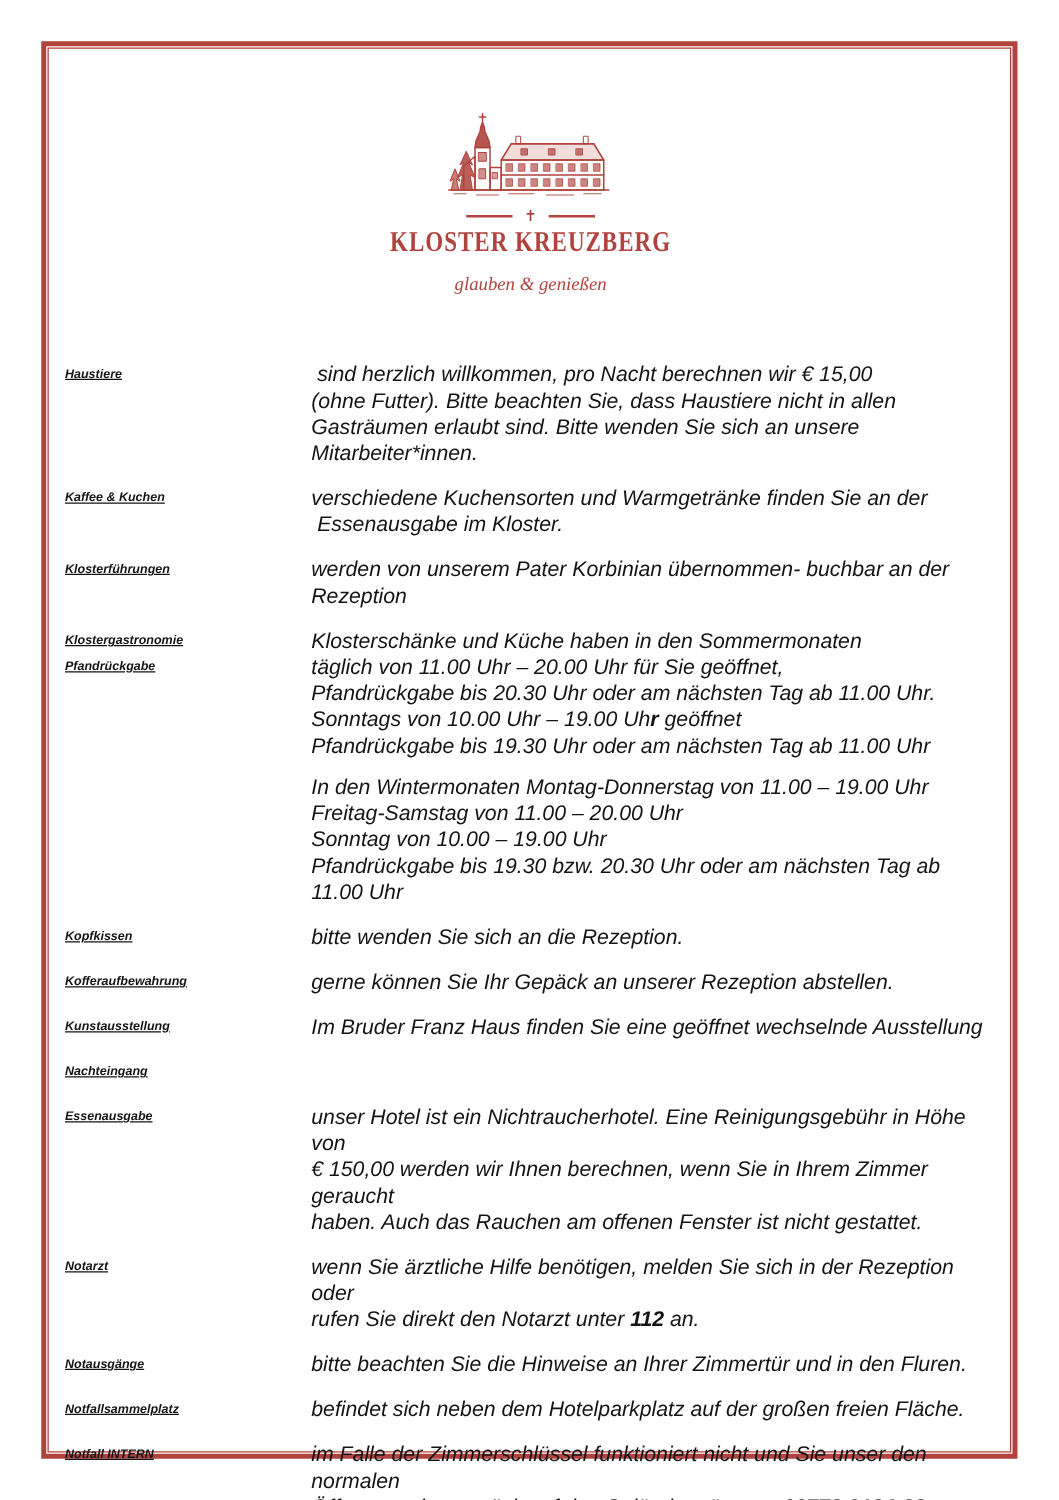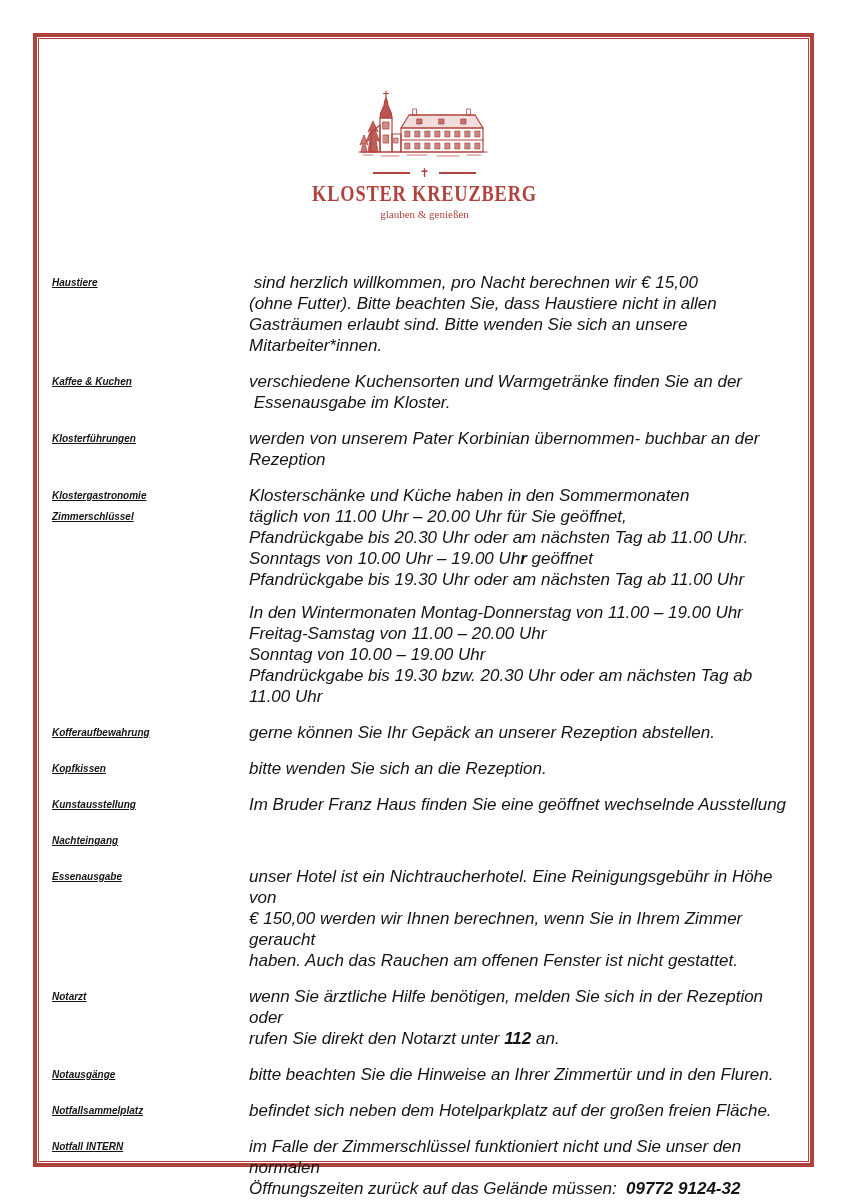--- a/index.html
+++ b/index.html
@@ -47,22 +47,23 @@
     font-weight: bold;
     font-size: 23px;
     letter-spacing: 1px;
     transform: scaleX(0.80);
     transform-origin: center;
     white-space: nowrap;
     color: var(--red);
   }
   .logo-tagline {
     font-family: "Liberation Serif", serif;
-    font-size: 11px;
-    margin-top: 1px;
+    font-style: italic;
+    font-size: 15px;
+    margin-top: 13px;
     color: var(--red);
   }
   
   .entries { }
   .entry { display: flex; margin-bottom: 15px; }
   .term {
     flex: 0 0 197px; width: 197px;
     font-weight: bold; font-style: italic;
     font-size: 10px; line-height: 21px; text-decoration: underline;
   }
@@ -163,38 +164,38 @@
       </div>
       <div class="entry">
         <div class="term">
           <div>Klosterführungen</div>
         </div>
         <div class="desc"><div class="line">werden von unserem Pater Korbinian übernommen- buchbar an der Rezeption</div></div>
       </div>
       <div class="entry">
         <div class="term">
           <div>Klostergastronomie</div>
-          <div>Zimmerschlüssel</div>
+          <div>Pfandrückgabe</div>
         </div>
         <div class="desc"><div class="line">Klosterschänke und Küche haben in den Sommermonaten</div><div class="line">täglich von 11.00 Uhr – 20.00 Uhr für Sie geöffnet,</div><div class="line">Pfandrückgabe bis 20.30 Uhr oder am nächsten Tag ab 11.00 Uhr.</div><div class="line"><span>Sonntags von 10.00 Uhr – 19.00 Uh</span><span class="bold">r</span><span> geöffnet</span></div><div class="line">Pfandrückgabe bis 19.30 Uhr oder am nächsten Tag ab 11.00 Uhr</div><div class="line blank"></div><div class="line">In den Wintermonaten Montag-Donnerstag von 11.00 – 19.00 Uhr</div><div class="line">Freitag-Samstag von 11.00 – 20.00 Uhr</div><div class="line">Sonntag von 10.00 – 19.00 Uhr</div><div class="line">Pfandrückgabe bis 19.30 bzw. 20.30 Uhr oder am nächsten Tag ab 11.00 Uhr</div></div>
       </div>
       <div class="entry">
         <div class="term">
+          <div>Kopfkissen</div>
+        </div>
+        <div class="desc"><div class="line">bitte wenden Sie sich an die Rezeption.</div></div>
+      </div>
+      <div class="entry">
+        <div class="term">
           <div>Kofferaufbewahrung</div>
         </div>
         <div class="desc"><div class="line">gerne können Sie Ihr Gepäck an unserer Rezeption abstellen.</div></div>
       </div>
       <div class="entry">
         <div class="term">
-          <div>Kopfkissen</div>
-        </div>
-        <div class="desc"><div class="line">bitte wenden Sie sich an die Rezeption.</div></div>
-      </div>
-      <div class="entry">
-        <div class="term">
           <div>Kunstausstellung</div>
         </div>
         <div class="desc"><div class="line">Im Bruder Franz Haus finden Sie eine geöffnet wechselnde Ausstellung</div></div>
       </div>
       <div class="entry">
         <div class="term">
           <div>Nachteingang</div>
         </div>
       </div>
       <div class="entry">

